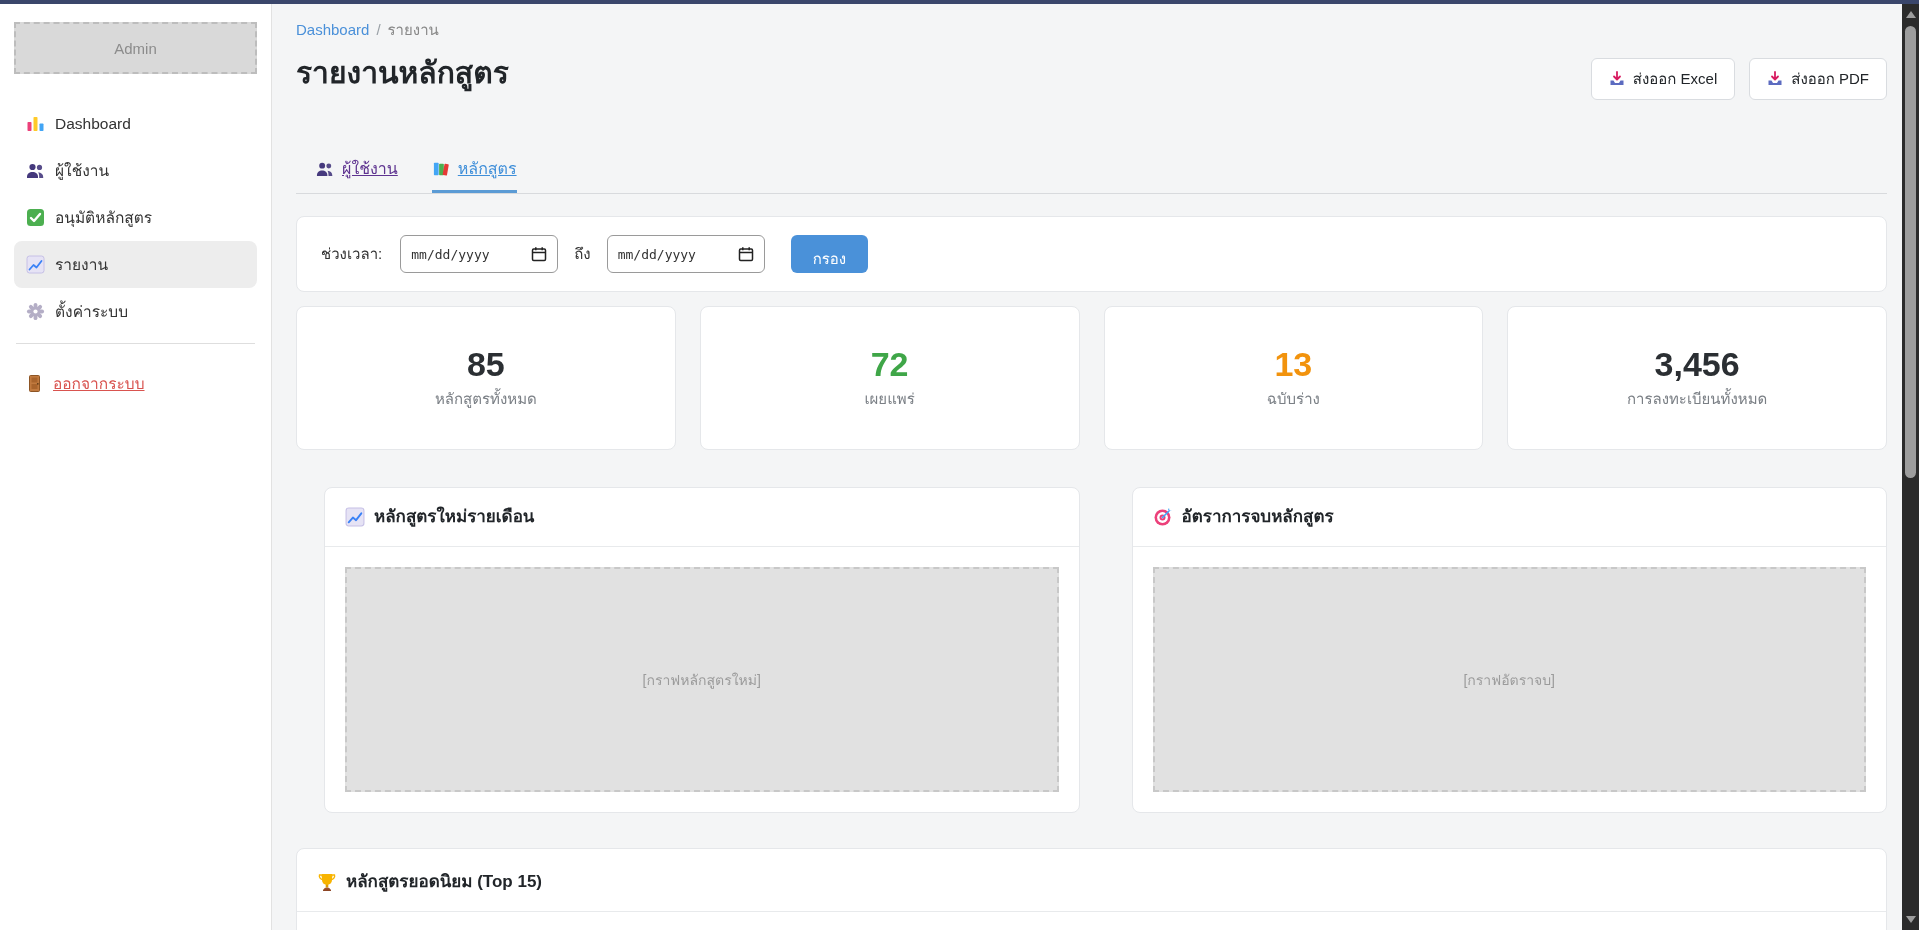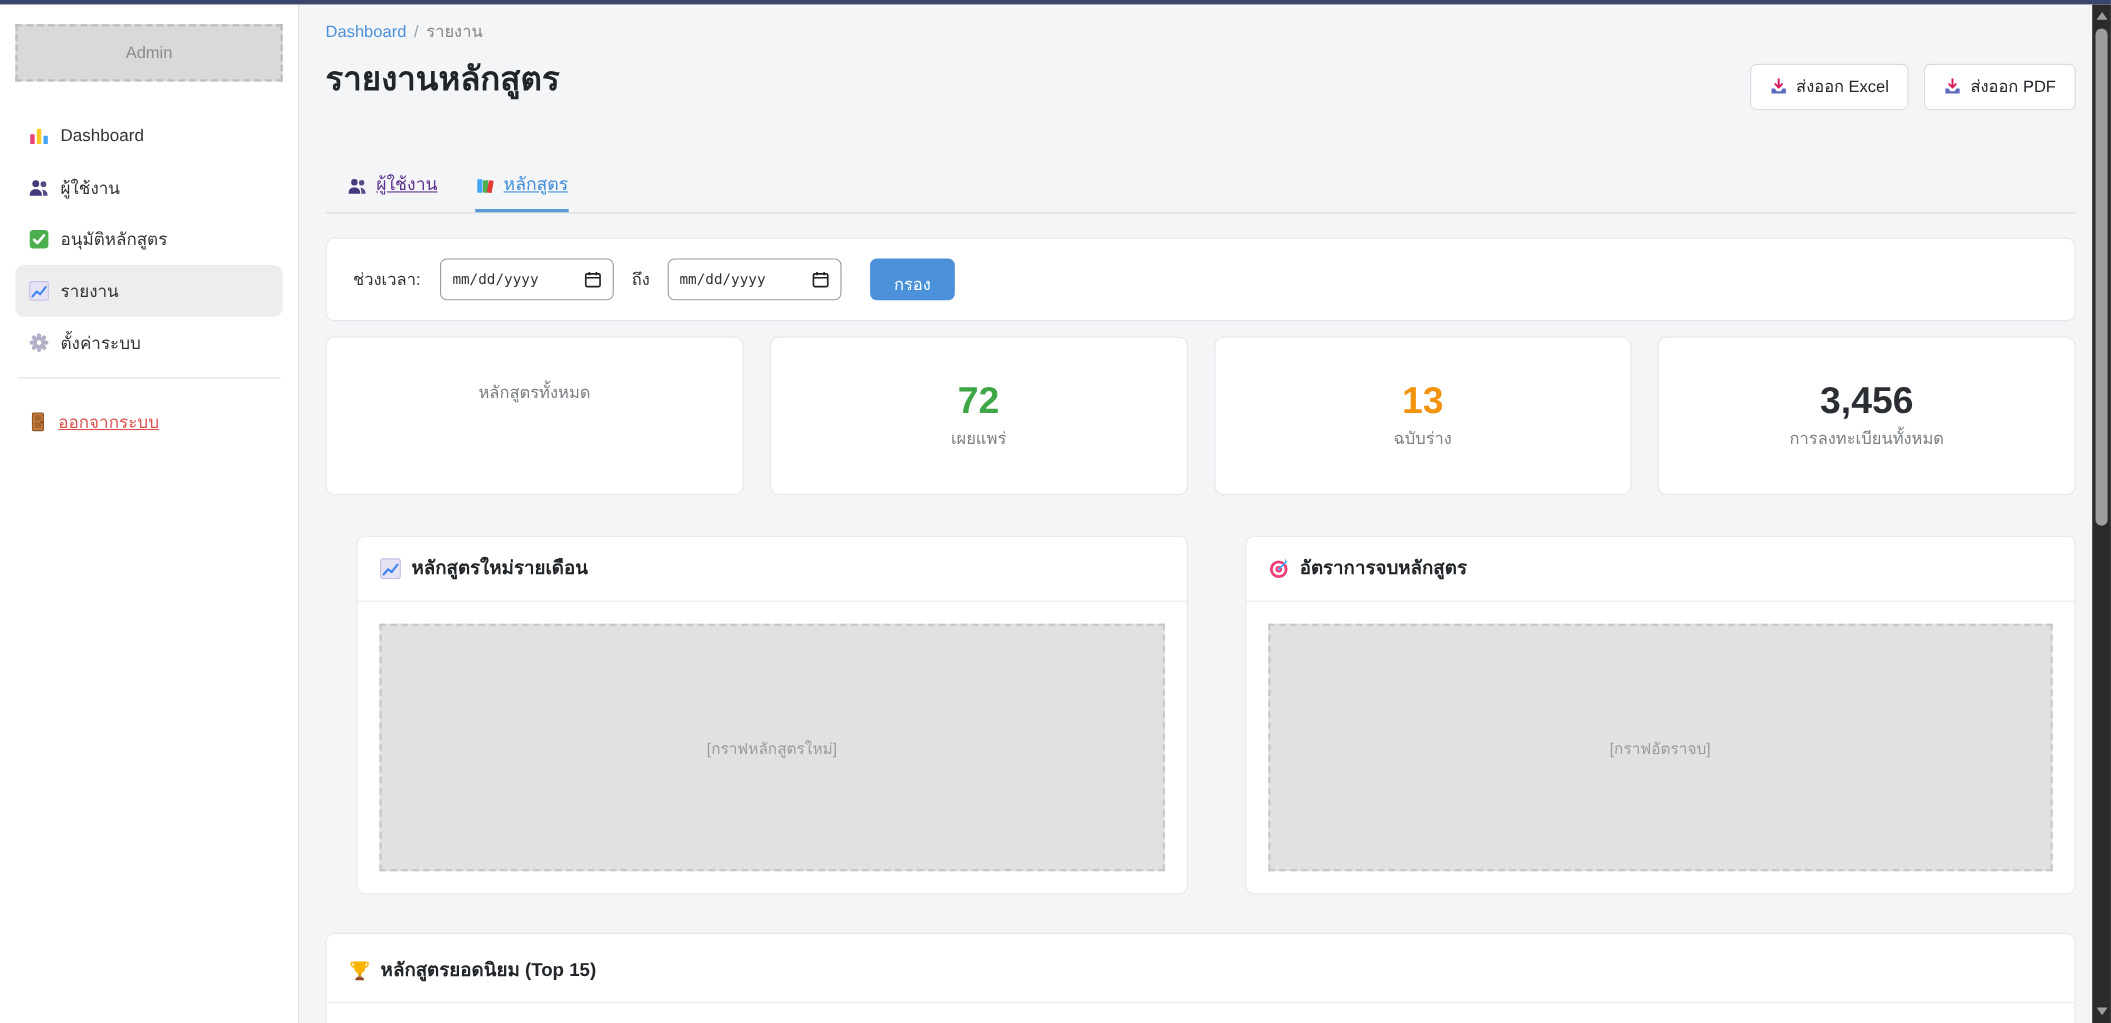--- a/index.html
+++ b/index.html
@@ -271,20 +271,21 @@
               <path d="M1.5 6.5h13" stroke="#222" stroke-width="1.5"></path>
               <path d="M4.8 1.2v3M11.2 1.2v3" stroke="#222" stroke-width="1.5"></path>
             </svg>
         </span>
       </div>
       <button class="filter-btn">กรอง</button>
     </div>
 
     <div class="stats-row">
       <div class="card stat-card">
+        <div class="stat-value" style="color: rgb(43, 47, 51);">85</div>
         <div class="stat-label">หลักสูตรทั้งหมด</div>
       </div>
       <div class="card stat-card">
         <div class="stat-value" style="color: rgb(63, 166, 72);">72</div>
         <div class="stat-label">เผยแพร่</div>
       </div>
       <div class="card stat-card">
         <div class="stat-value" style="color: rgb(242, 147, 13);">13</div>
         <div class="stat-label">ฉบับร่าง</div>
       </div>

